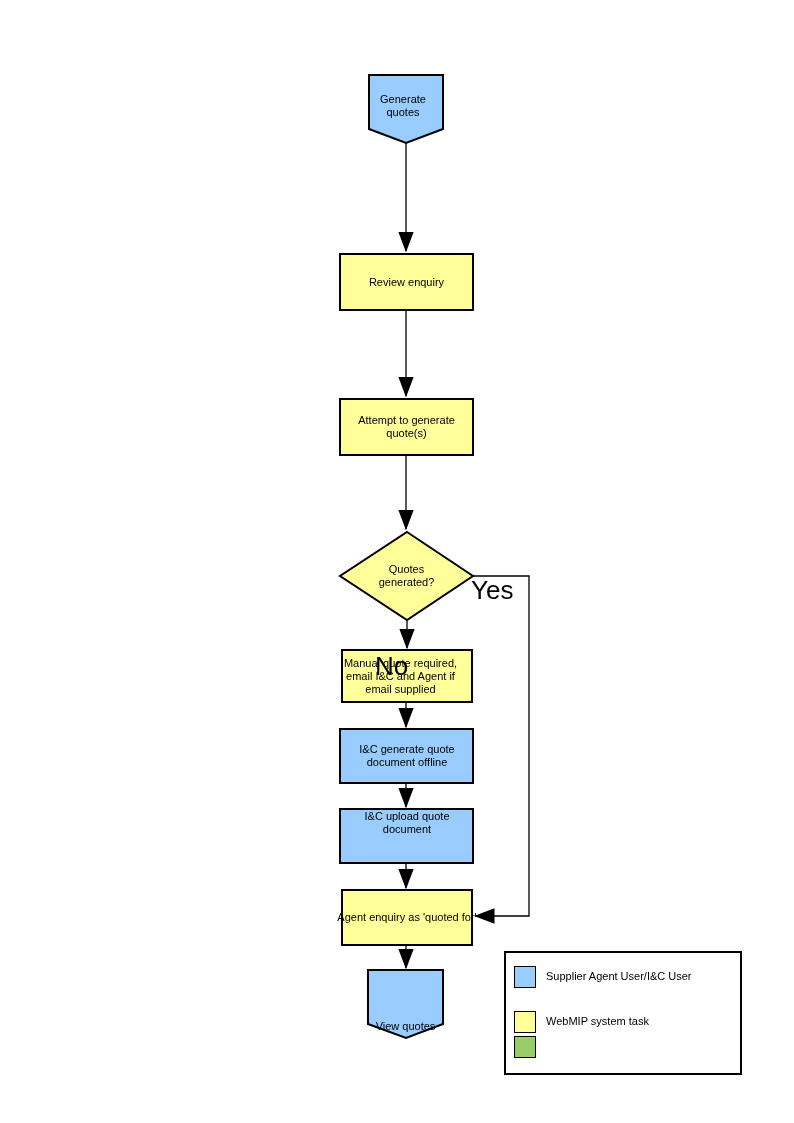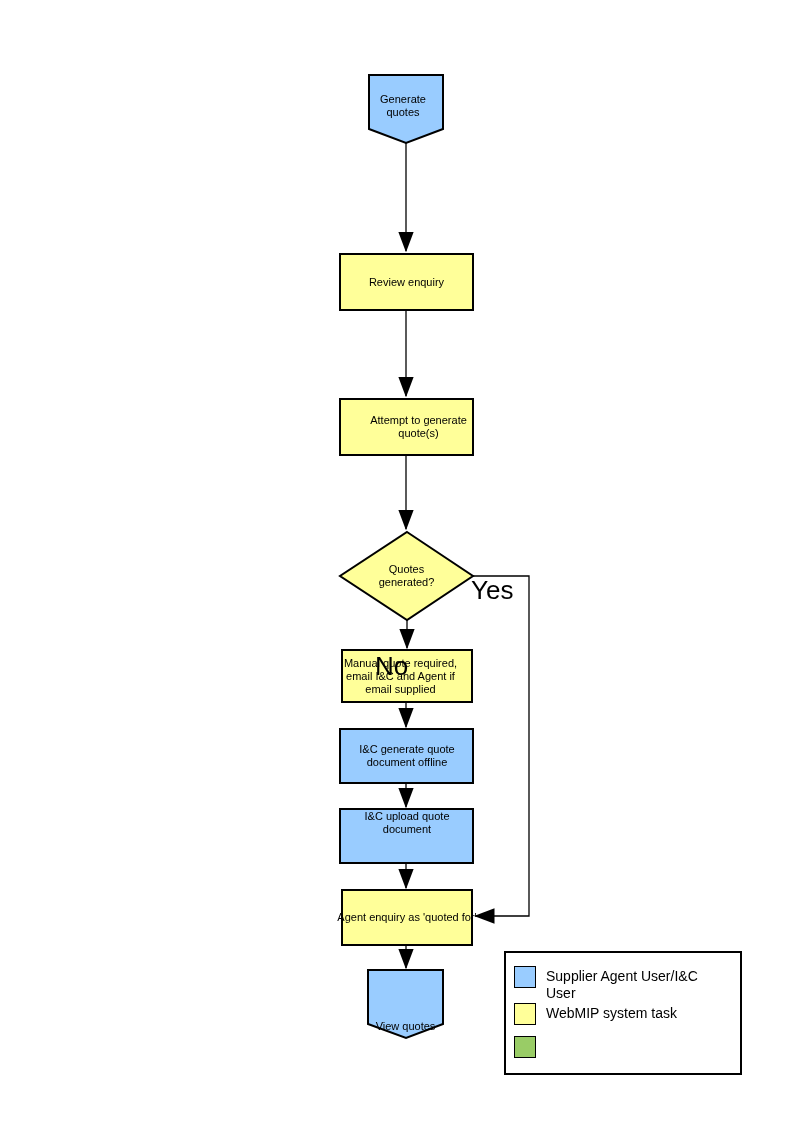--- a/index.html
+++ b/index.html
@@ -30,21 +30,21 @@
   }
   .legend{
     position:absolute;left:504px;top:951px;width:238px;height:124px;
     border:2px solid var(--line);background:var(--background);box-sizing:border-box;
   }
   .legend-row{position:absolute;left:8px;display:flex;align-items:flex-start;width:215px;}
   .swatch{width:20px;height:20px;border:1px solid var(--line);margin-right:10px;flex:none;}
   .swatch-blue{background:var(--node-blue);}
   .swatch-yellow{background:var(--node-yellow);}
   .swatch-green{background:var(--admin-green);}
-  .legend-label{font-size:14px;line-height:17px;padding-top:2px;}
+  .legend-label{font-size:11px;line-height:17px;padding-top:2px;}
 </style>
 </head>
 <body>
 
 <svg class="canvas" width="794" height="1123" viewBox="0 0 794 1123">
   <defs>
     <marker id="arr" viewBox="0 0 16 12" refX="15" refY="6" markerWidth="16" markerHeight="12" orient="auto">
       <path d="M0,0 L16,6 L0,12 Z" fill="#000"></path>
     </marker>
   </defs>
@@ -65,36 +65,36 @@
   <polygon class="shape fill-yellow" points="407,532 473,576 407,620 340,576"></polygon>
   <rect class="shape fill-yellow" x="342" y="650" width="130" height="52"></rect>
   <rect class="shape fill-blue" x="340" y="729" width="133" height="54"></rect>
   <rect class="shape fill-blue" x="340" y="809" width="133" height="54"></rect>
   <rect class="shape fill-yellow" x="342" y="890" width="130" height="55"></rect>
   <polygon class="shape fill-blue" points="368,970 443,970 443,1024 406,1038 368,1024"></polygon>
 </svg>
 
 <div class="node-label" style="left:369px;top:79px;width:68px;height:53px;">Generate quotes</div>
 <div class="node-label" style="left:340px;top:254px;width:133px;height:56px;">Review enquiry</div>
-<div class="node-label" style="left:352px;top:399px;width:133px;height:56px;">Attempt to generate quote(s)</div>
+<div class="node-label" style="left:340px;top:399px;width:133px;height:56px;">Attempt to generate quote(s)</div>
 <div class="node-label" style="left:371px;top:546px;width:71px;height:60px;">Quotes generated?</div>
 <div class="node-label" style="left:341px;top:650px;width:119px;height:52px;">Manual quote required, email I&amp;C and Agent if email supplied</div>
 <div class="node-label" style="left:352px;top:729px;width:110px;height:54px;">I&amp;C generate quote document offline</div>
 <div class="node-label" style="left:352px;top:796px;width:110px;height:54px;">I&amp;C upload quote document</div>
 <div class="node-label nowrap" style="left:342px;top:890px;width:130px;height:55px;">Agent enquiry as 'quoted for'</div>
 <div class="node-label" style="left:368px;top:972px;width:75px;height:52px;margin-top:28px;">View quotes</div>
 
 <div class="branch-label" style="left:471px;top:576px;">Yes</div>
 <div class="branch-label" style="left:375px;top:652px;text-align:center;">No</div>
 
 <div class="legend">
   <div class="legend-row" style="top:13px;">
     <div class="swatch swatch-blue"></div>
     <div class="legend-label">Supplier Agent User/I&amp;C User</div>
   </div>
-  <div class="legend-row" style="top:50px;">
+  <div class="legend-row" style="top:58px;">
     <div class="swatch swatch-yellow"></div>
     <div class="legend-label">WebMIP system task</div>
   </div>
   <div class="legend-row" style="top:83px;">
     <div class="swatch swatch-green"></div>
   </div>
 </div>
 
 </body></html>

